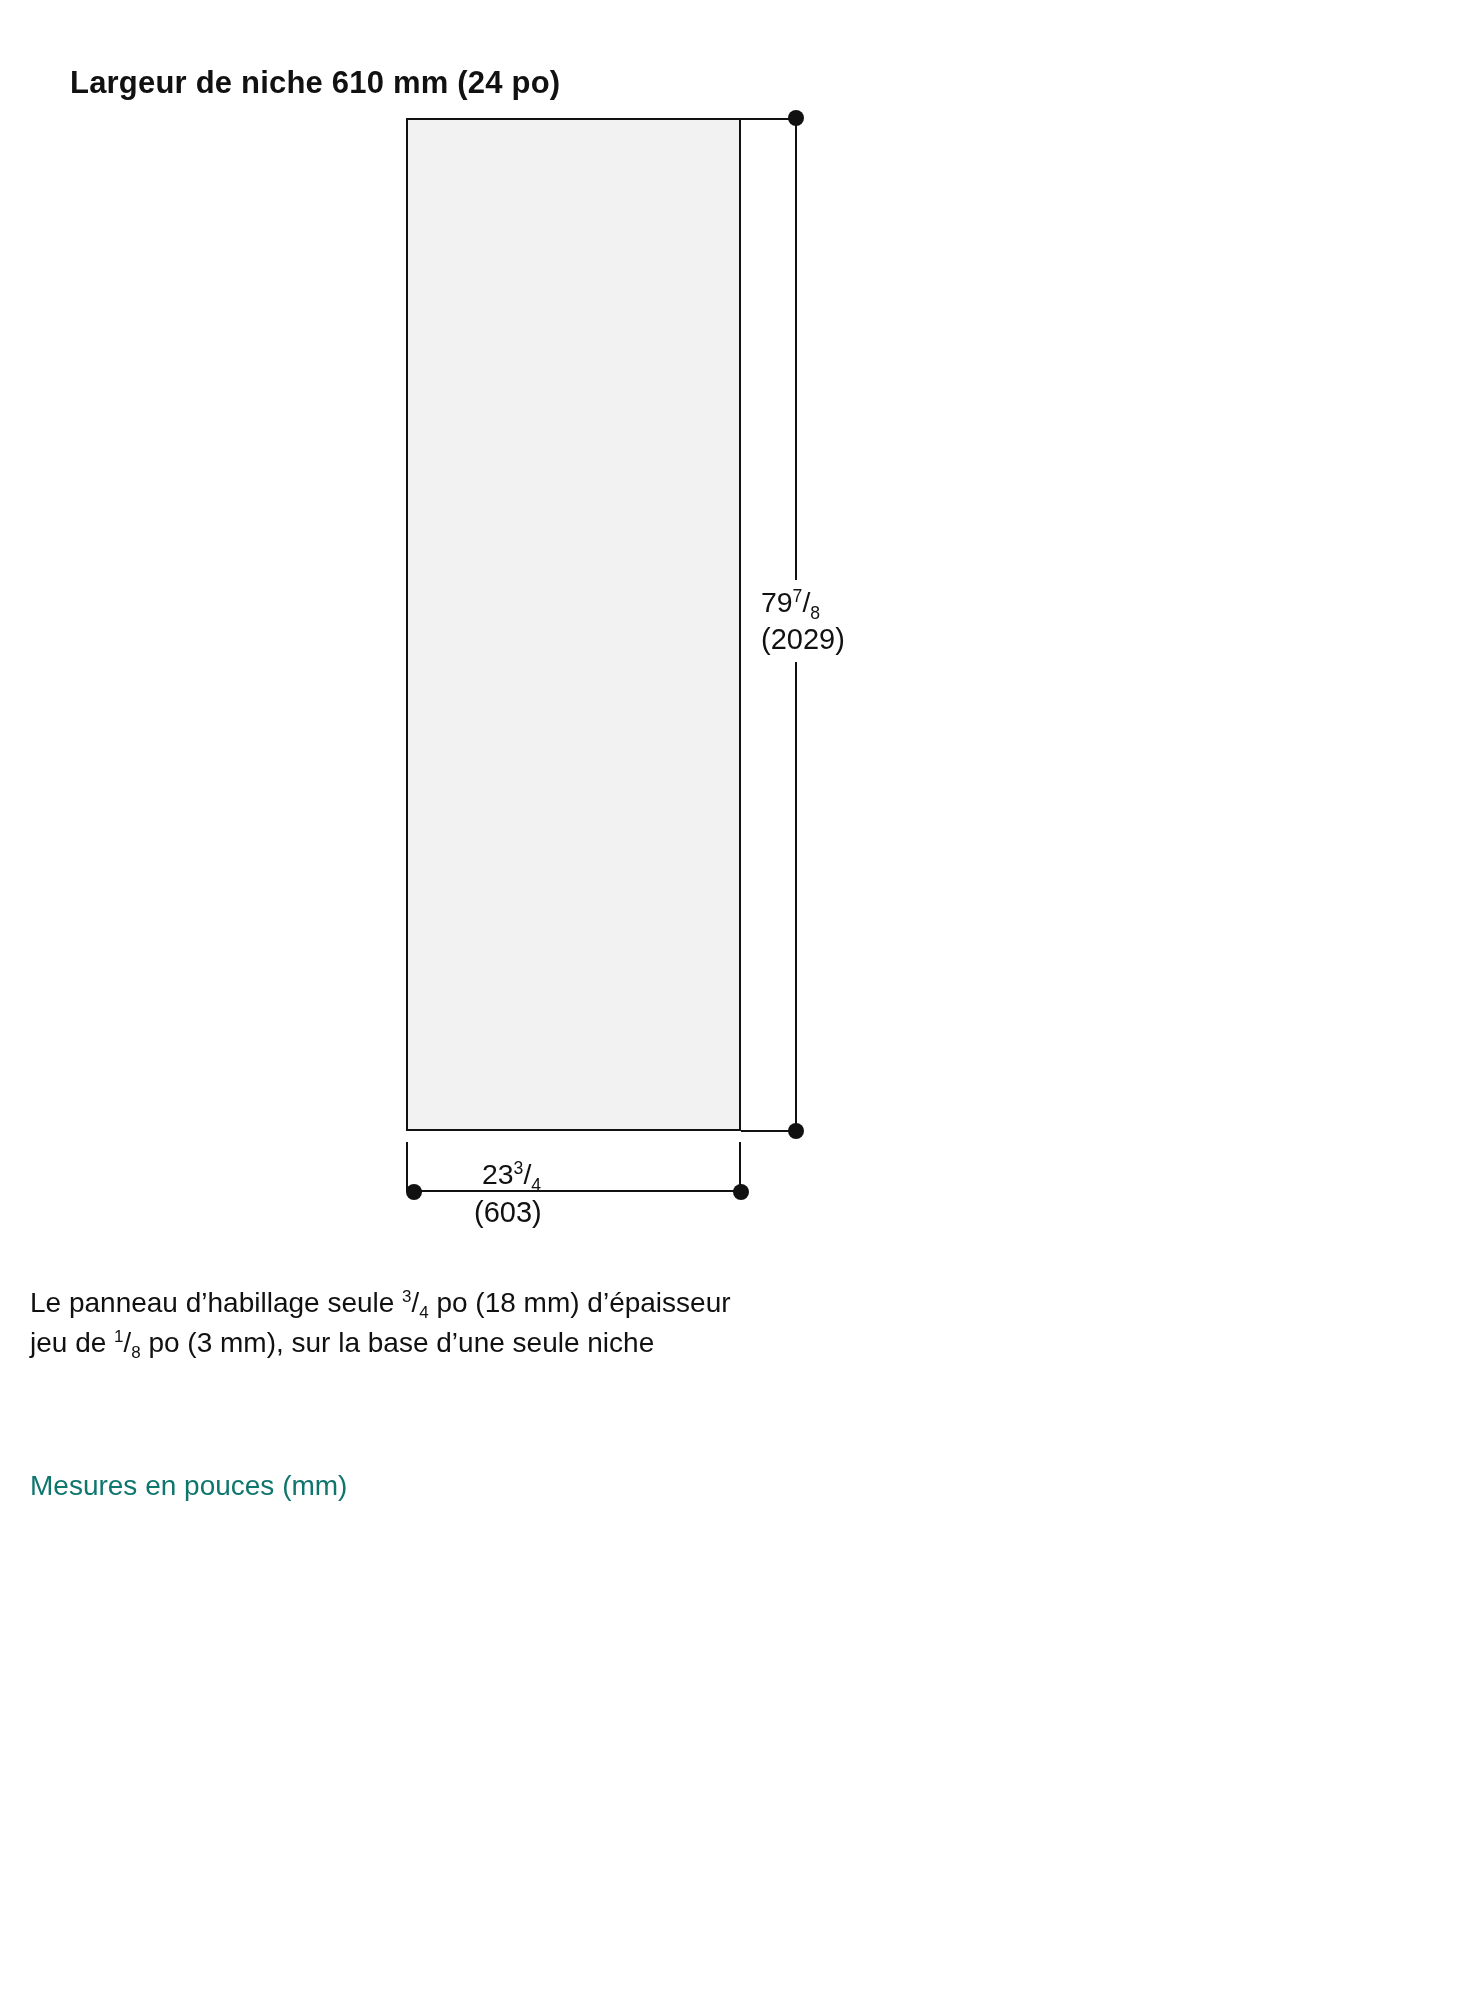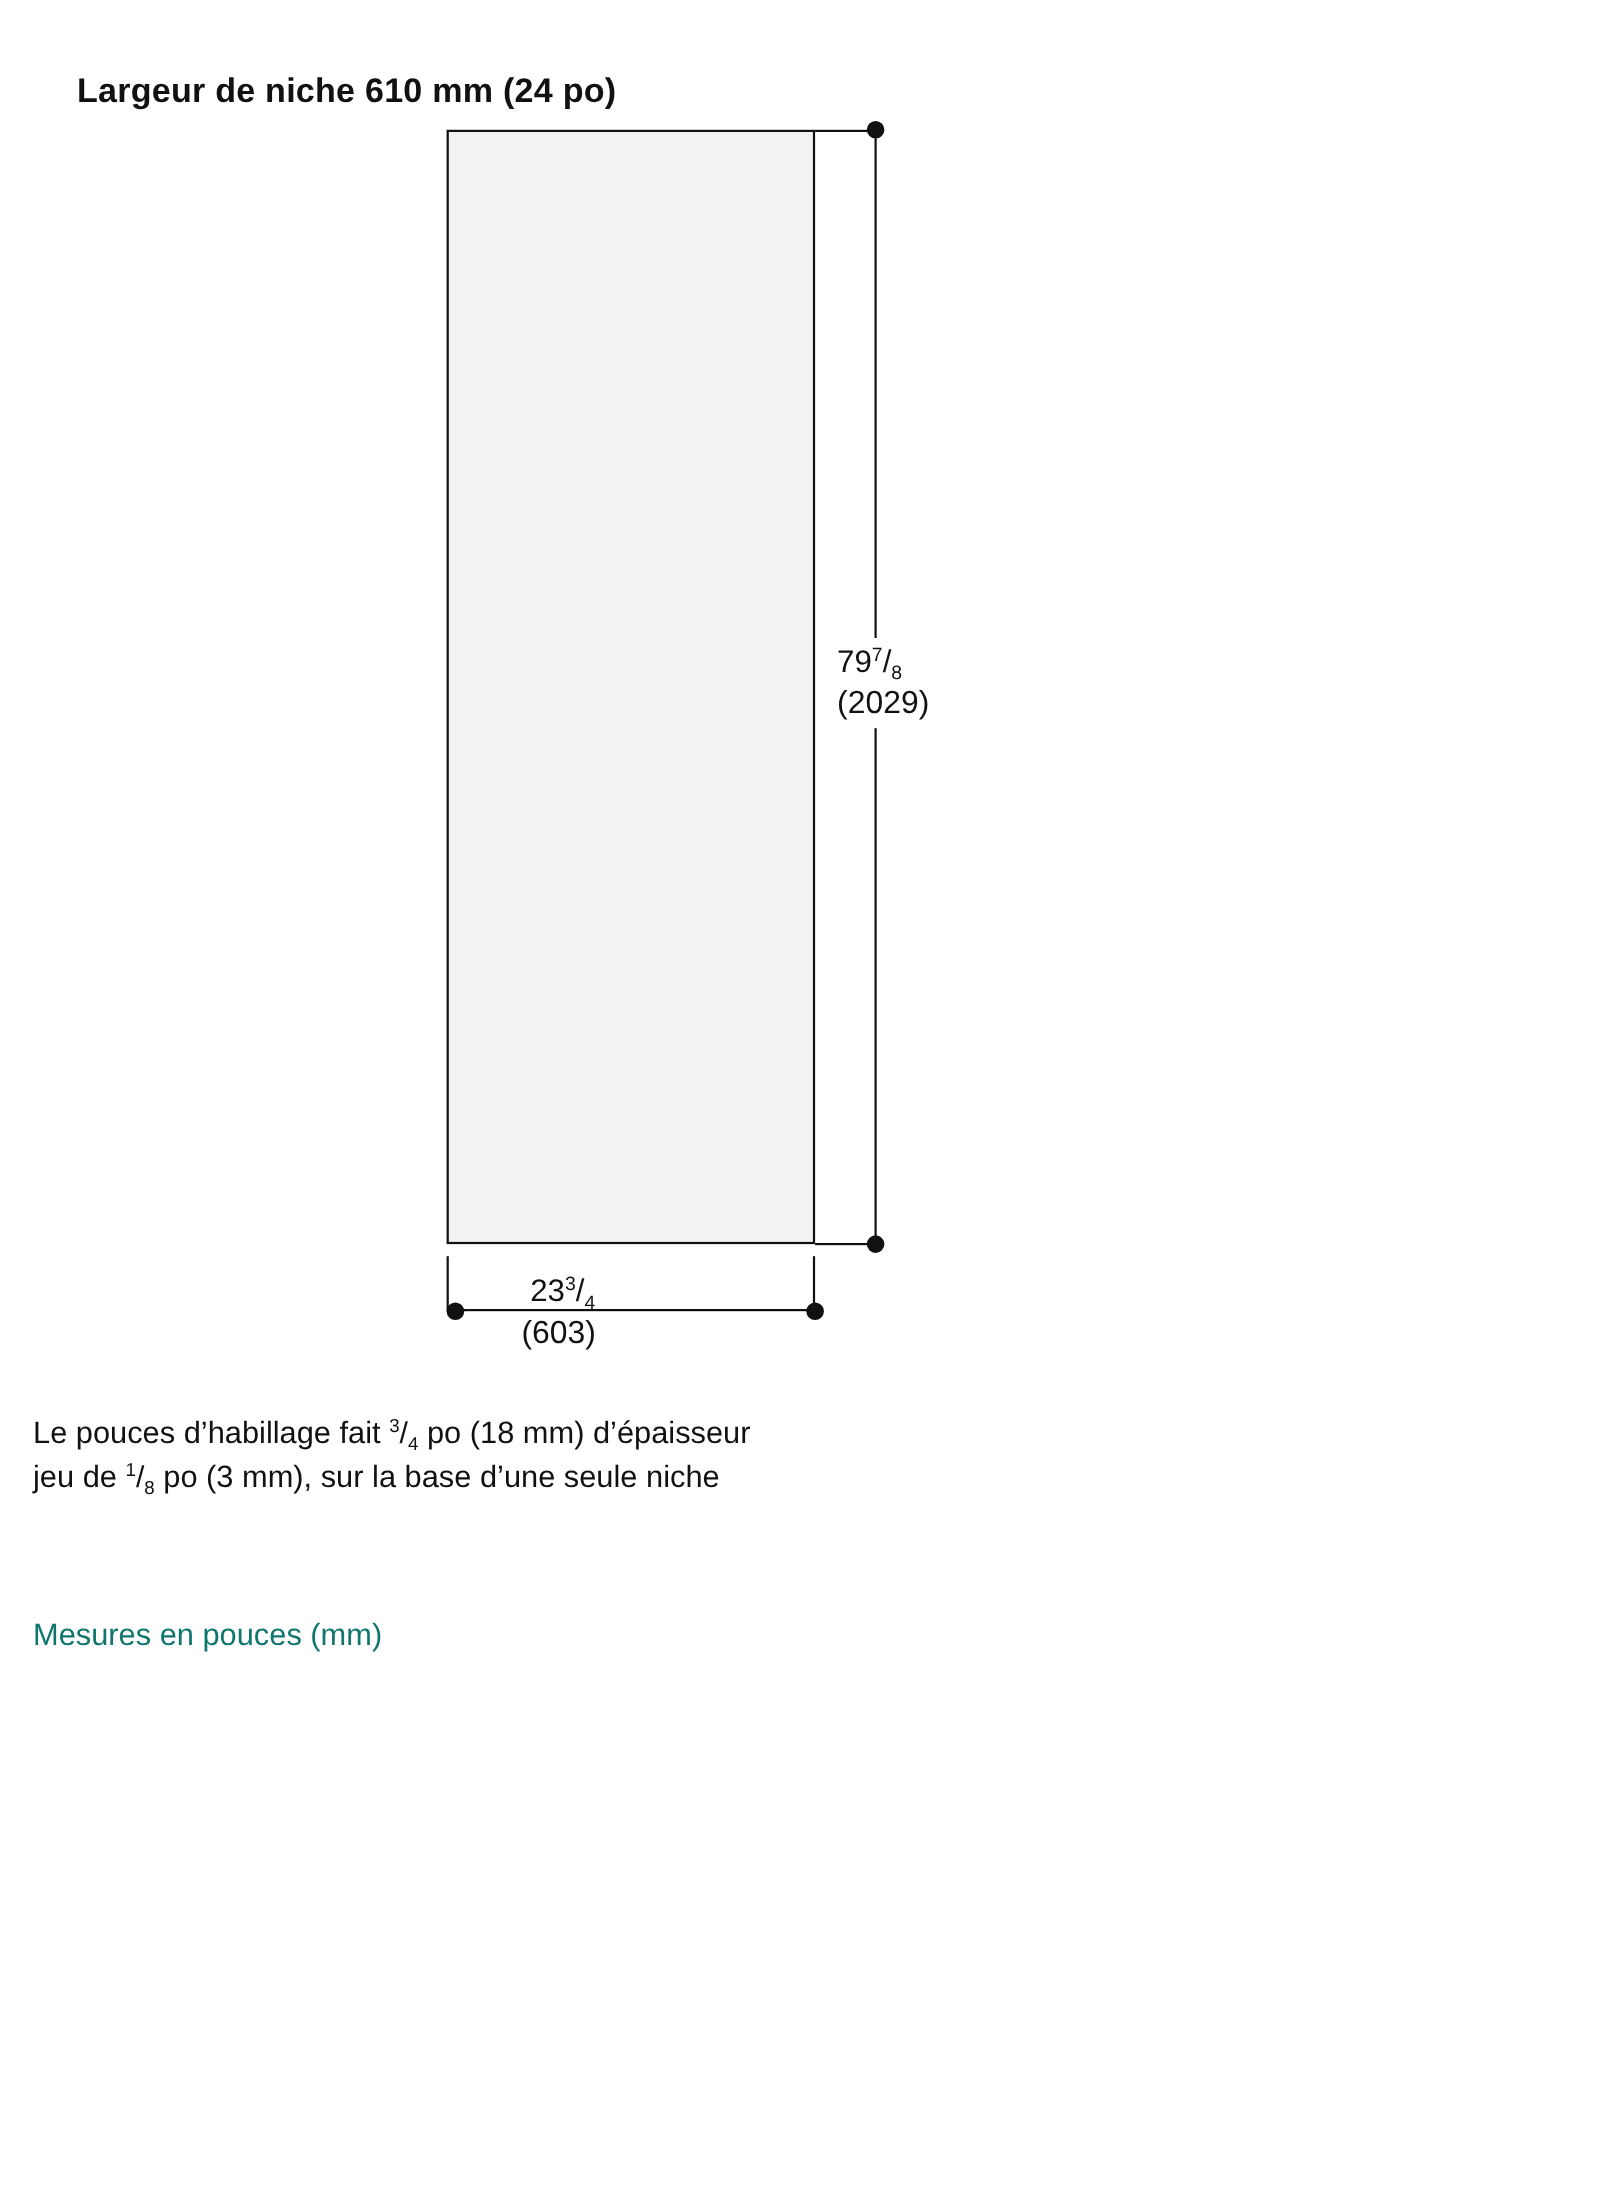--- a/index.html
+++ b/index.html
@@ -202,17 +202,17 @@
   <div class="dot dot-h-right"></div>
 
   <div class="dim-h-label">
     <span class="num frac"><span>23</span><sup>3</sup>/<sub>4</sub></span><br>
     <span>(603)</span>
   </div>
 
 </div>
 
 <div class="notes">
-  <div><span>Le pouces d’habillage fait </span><span class="frac"><sup>3</sup>/<sub>4</sub></span><span> po (18 mm) d’épaisseur</span></div>
+  <div><span>Le panneau d’habillage seule </span><span class="frac"><sup>3</sup>/<sub>4</sub></span><span> po (18 mm) d’épaisseur</span></div>
   <div><span>jeu de </span><span class="frac"><sup>1</sup>/<sub>8</sub></span><span> po (3 mm), sur la base d’une seule niche</span></div>
 </div>
 
 <div class="footer-note">Mesures en pouces (mm)</div>
 
 </body></html>

